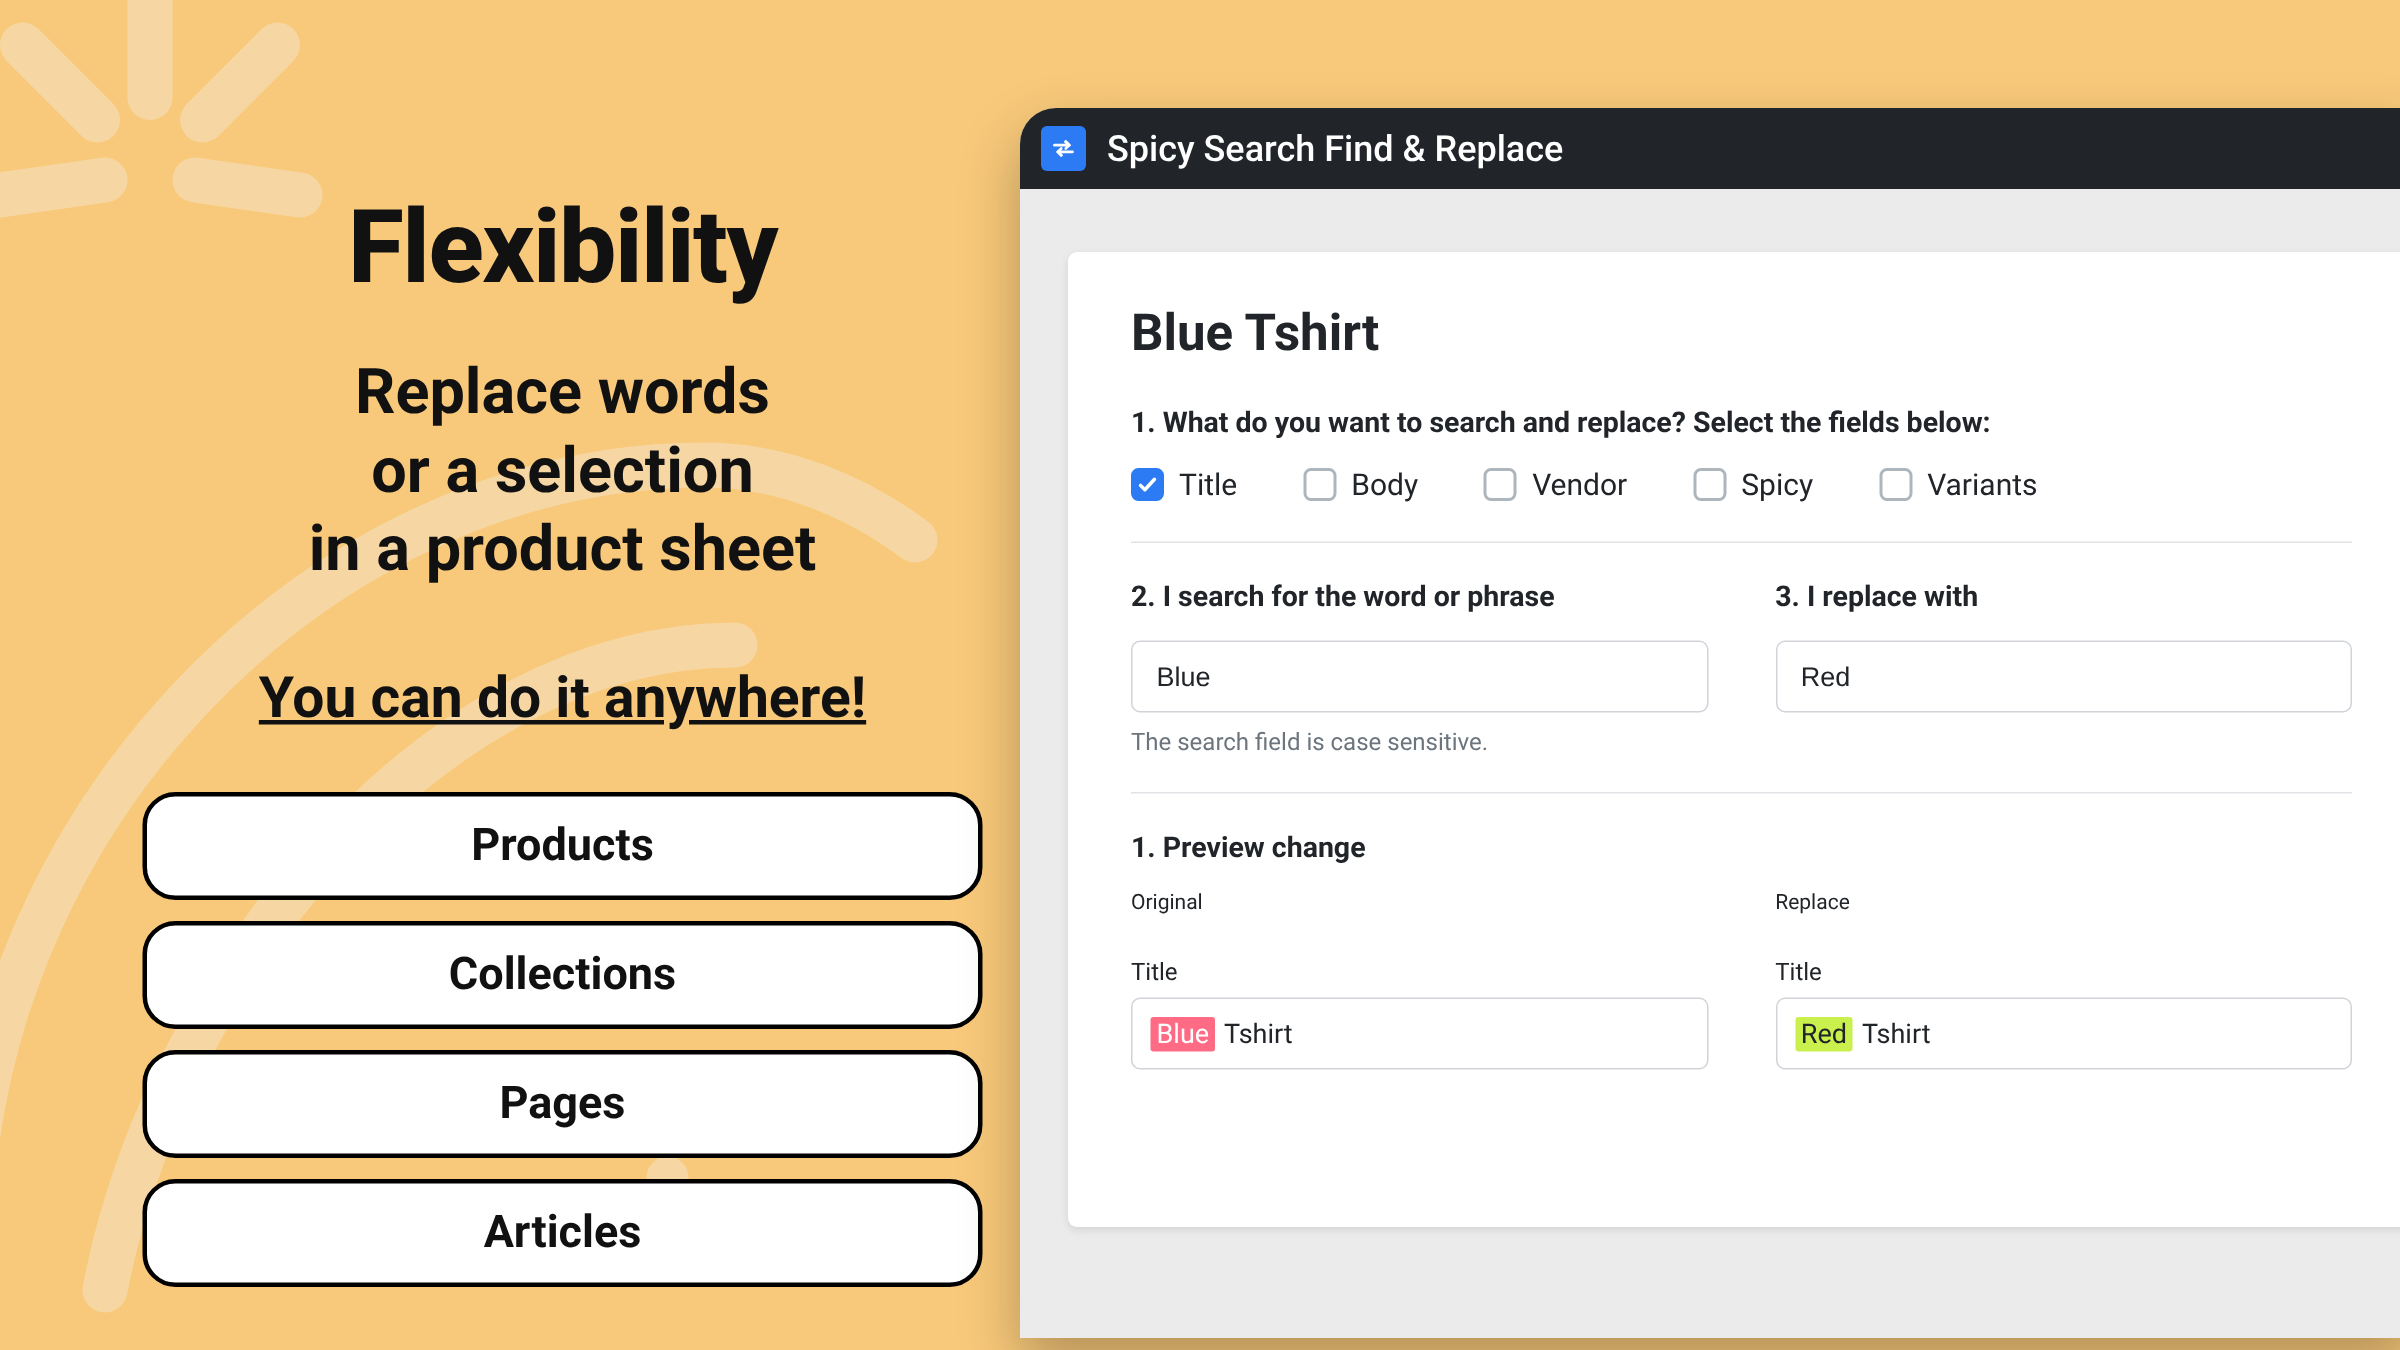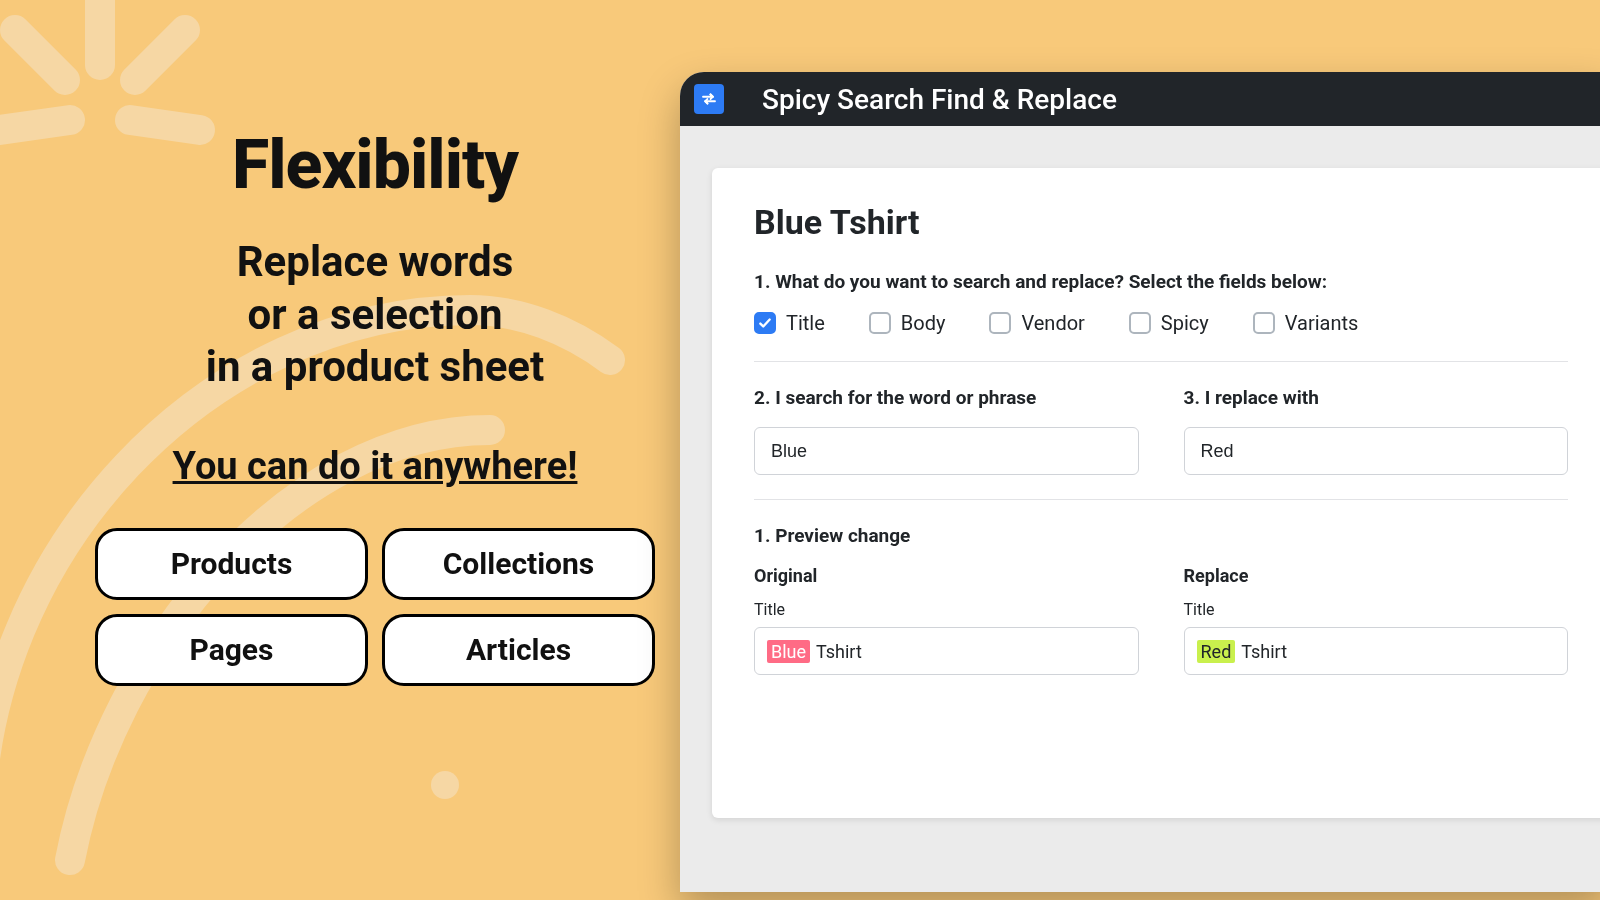--- a/index.html
+++ b/index.html
@@ -8,21 +8,21 @@
 
   
   .deco { position: absolute; pointer-events: none; }
   .deco svg { display: block; }
 
   
   .left { position: absolute; left: 75px; top: 130px; width: 600px; text-align: center; color: #111; }
   .left h1 { font-size: 68px; font-weight: 800; letter-spacing: -1px; line-height: 1.05; margin-bottom: 35px; }
   .left .subtitle { font-size: 42px; font-weight: 700; line-height: 1.25; margin-bottom: 50px; }
   .left .tagline { font-size: 38px; font-weight: 700; text-decoration: underline; margin-bottom: 40px; display: inline-block; }
-  .pill-grid { display: grid; grid-template-columns: 1fr 1fr; gap: 14px 14px; width: 560px; margin: 0 auto; }
+  .pill-grid { display: grid; grid-template-columns: 1fr; gap: 14px 14px; width: 560px; margin: 0 auto; }
   .pill { background: #fff; border: 3px solid #000; border-radius: 22px; height: 72px; display: flex; align-items: center; justify-content: center; font-size: 30px; font-weight: 700; }
 
   
   .app-frame {
     position: absolute;
     left: 680px;
     top: 72px;
     width: 930px;
     height: 820px;
     background: #ebebeb;
@@ -39,21 +39,21 @@
     padding: 0 14px;
     gap: 14px;
   }
   .app-icon {
     width: 30px; height: 30px;
     background: #2d7bf4;
     border-radius: 4px;
     display: flex; align-items: center; justify-content: center;
     color: #fff;
   }
-  .app-title { font-size: 28px; font-weight: 500; margin-left: 24px; }
+  .app-title { font-size: 24px; font-weight: 500; }
 
   .app-body { padding: 42px 0 0 32px; }
   .card {
     background: #fff;
     border-radius: 6px;
     box-shadow: 0 2px 6px rgba(0,0,0,0.10);
     padding: 34px 42px 70px 42px;
     color: #212529;
     min-height: 650px;
   }
@@ -76,21 +76,21 @@
     height: 48px;
     border: 1px solid #d0d3d8;
     border-radius: 6px;
     padding: 0 16px;
     font-size: 18px;
     color: #212529;
     background: #fff;
   }
   .hint { font-size: 16px; color: #6c757d; margin-top: 10px; }
 
-  .preview-label { font-size: 18px; font-weight: 700; margin-bottom: 14px; }
+  .preview-label { font-size: 14px; font-weight: 400; margin-bottom: 28px; }
   .field-label { font-size: 16px; color: #212529; margin-bottom: 8px; }
   .preview-box {
     width: 100%;
     height: 48px;
     border: 1px solid #d0d3d8;
     border-radius: 6px;
     padding: 0 12px;
     font-size: 18px;
     color: #212529;
     background: #fff;
@@ -200,20 +200,21 @@
           <span>Variants</span>
         </label>
       </div>
 
       <hr class="sep">
 
       <div class="cols2">
         <div class="col">
           <div class="step">2. I search for the word or phrase</div>
           <input class="input" type="text" value="Blue" style="">
+          <div class="hint">The search field is case sensitive.</div>
         </div>
         <div class="col">
           <div class="step">3. I replace with</div>
           <input class="input" type="text" value="Red" style="">
         </div>
       </div>
 
       <hr class="sep" style="margin-top:24px;">
 
       <div class="step">1. Preview change</div>

